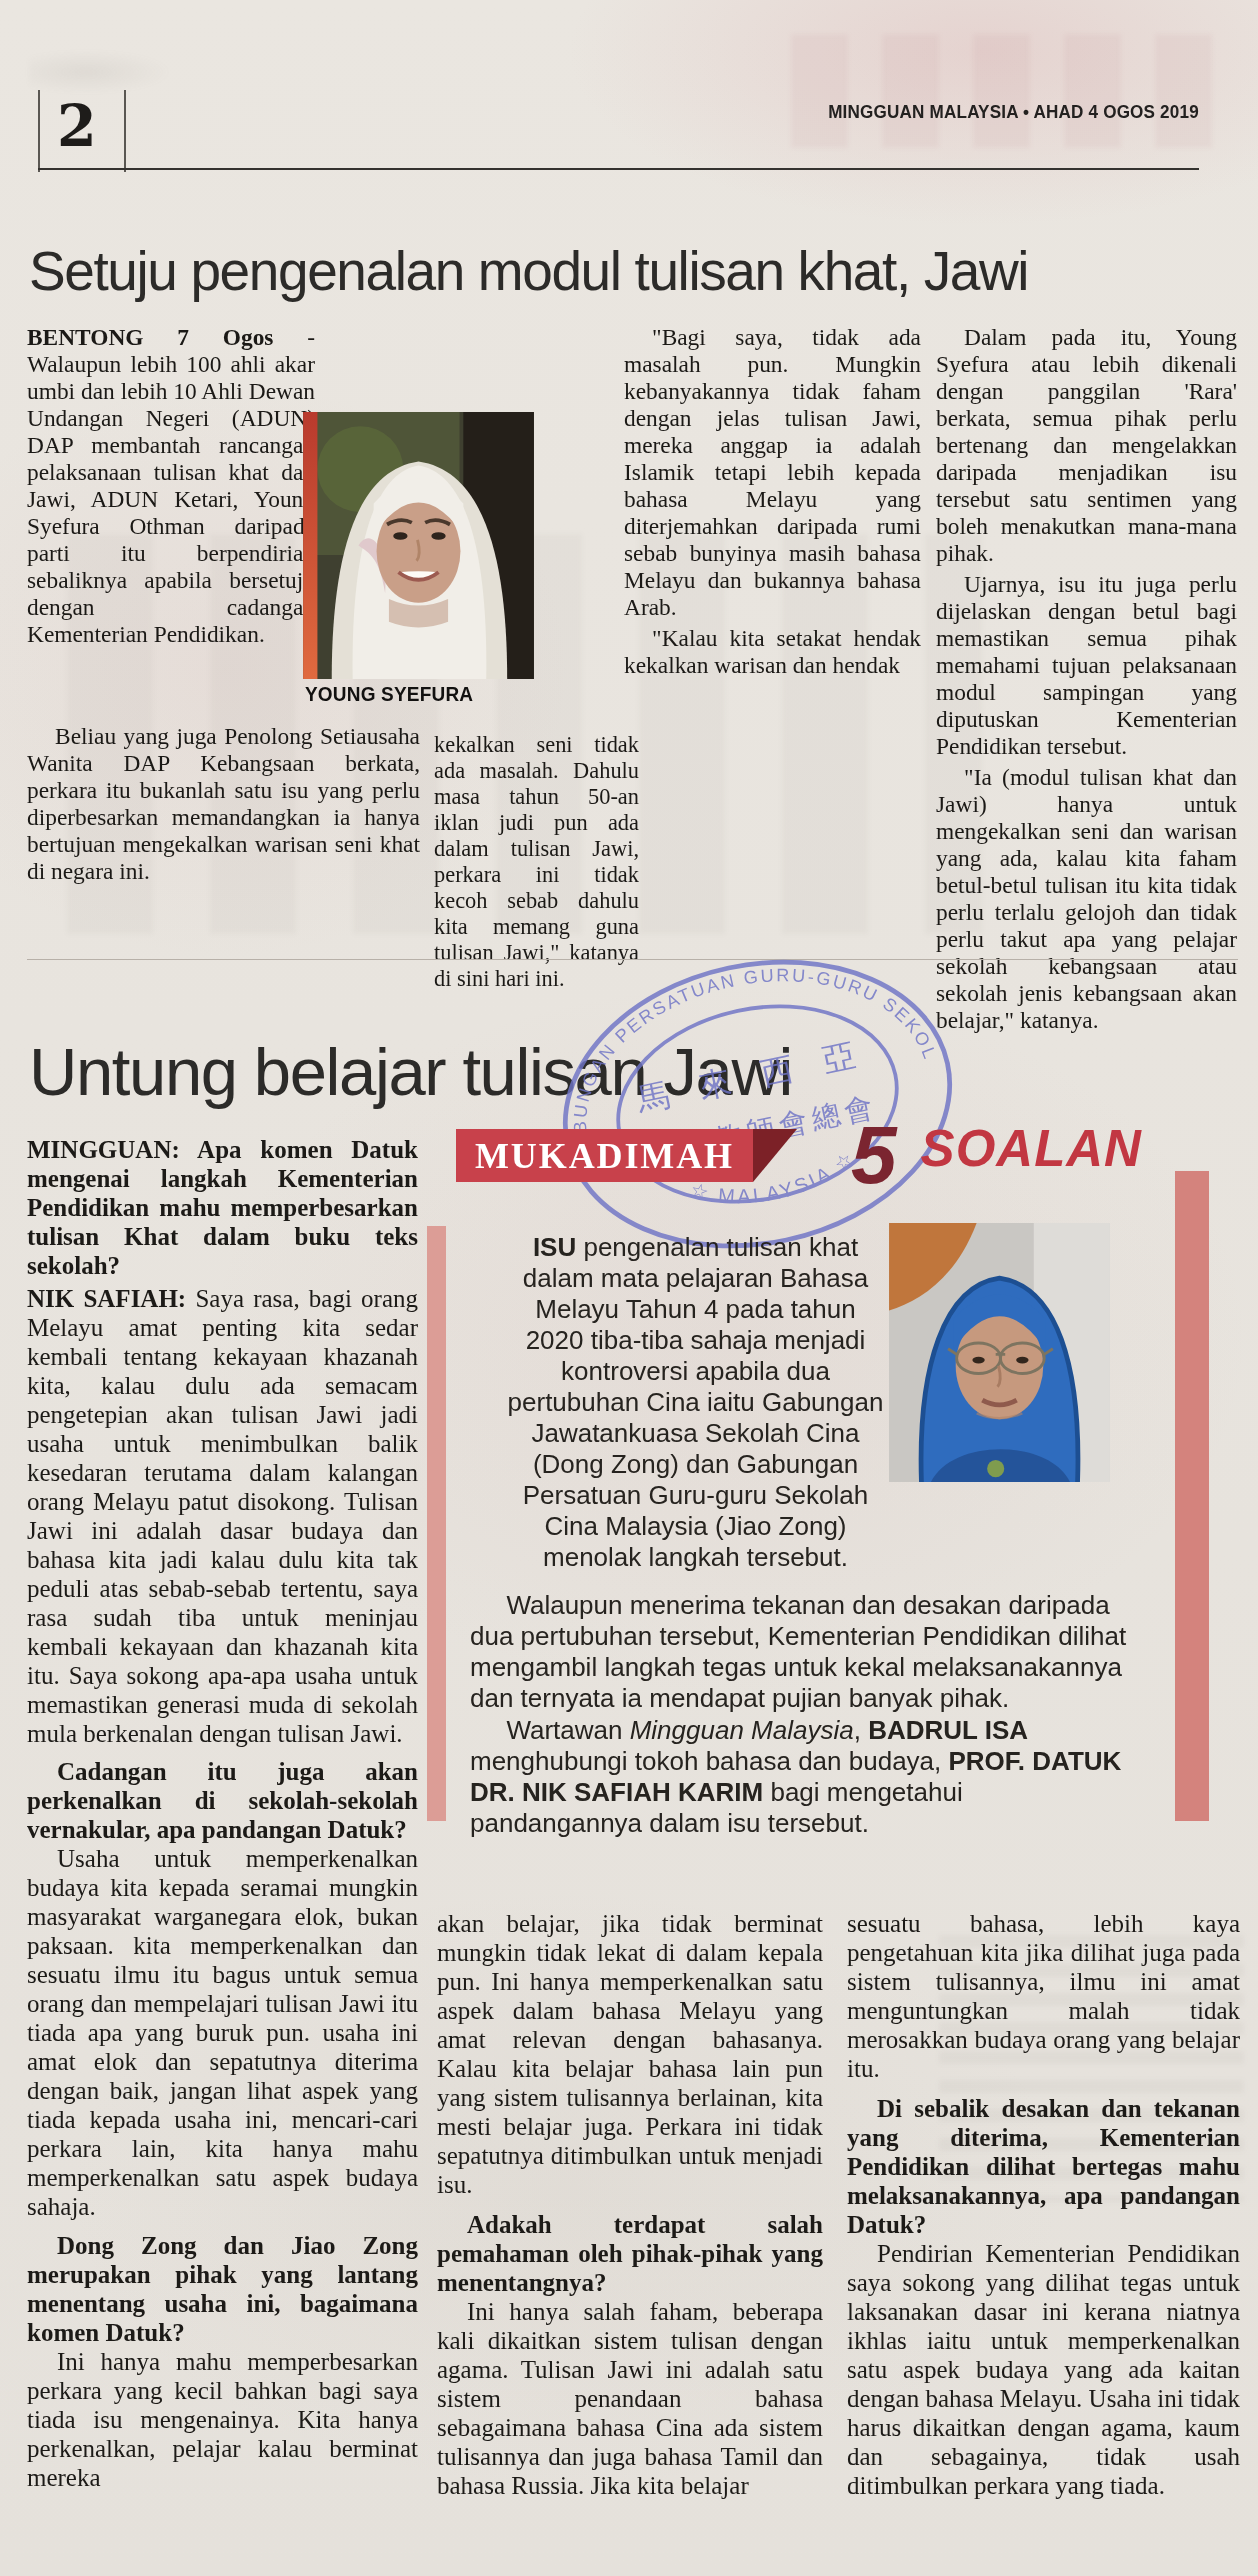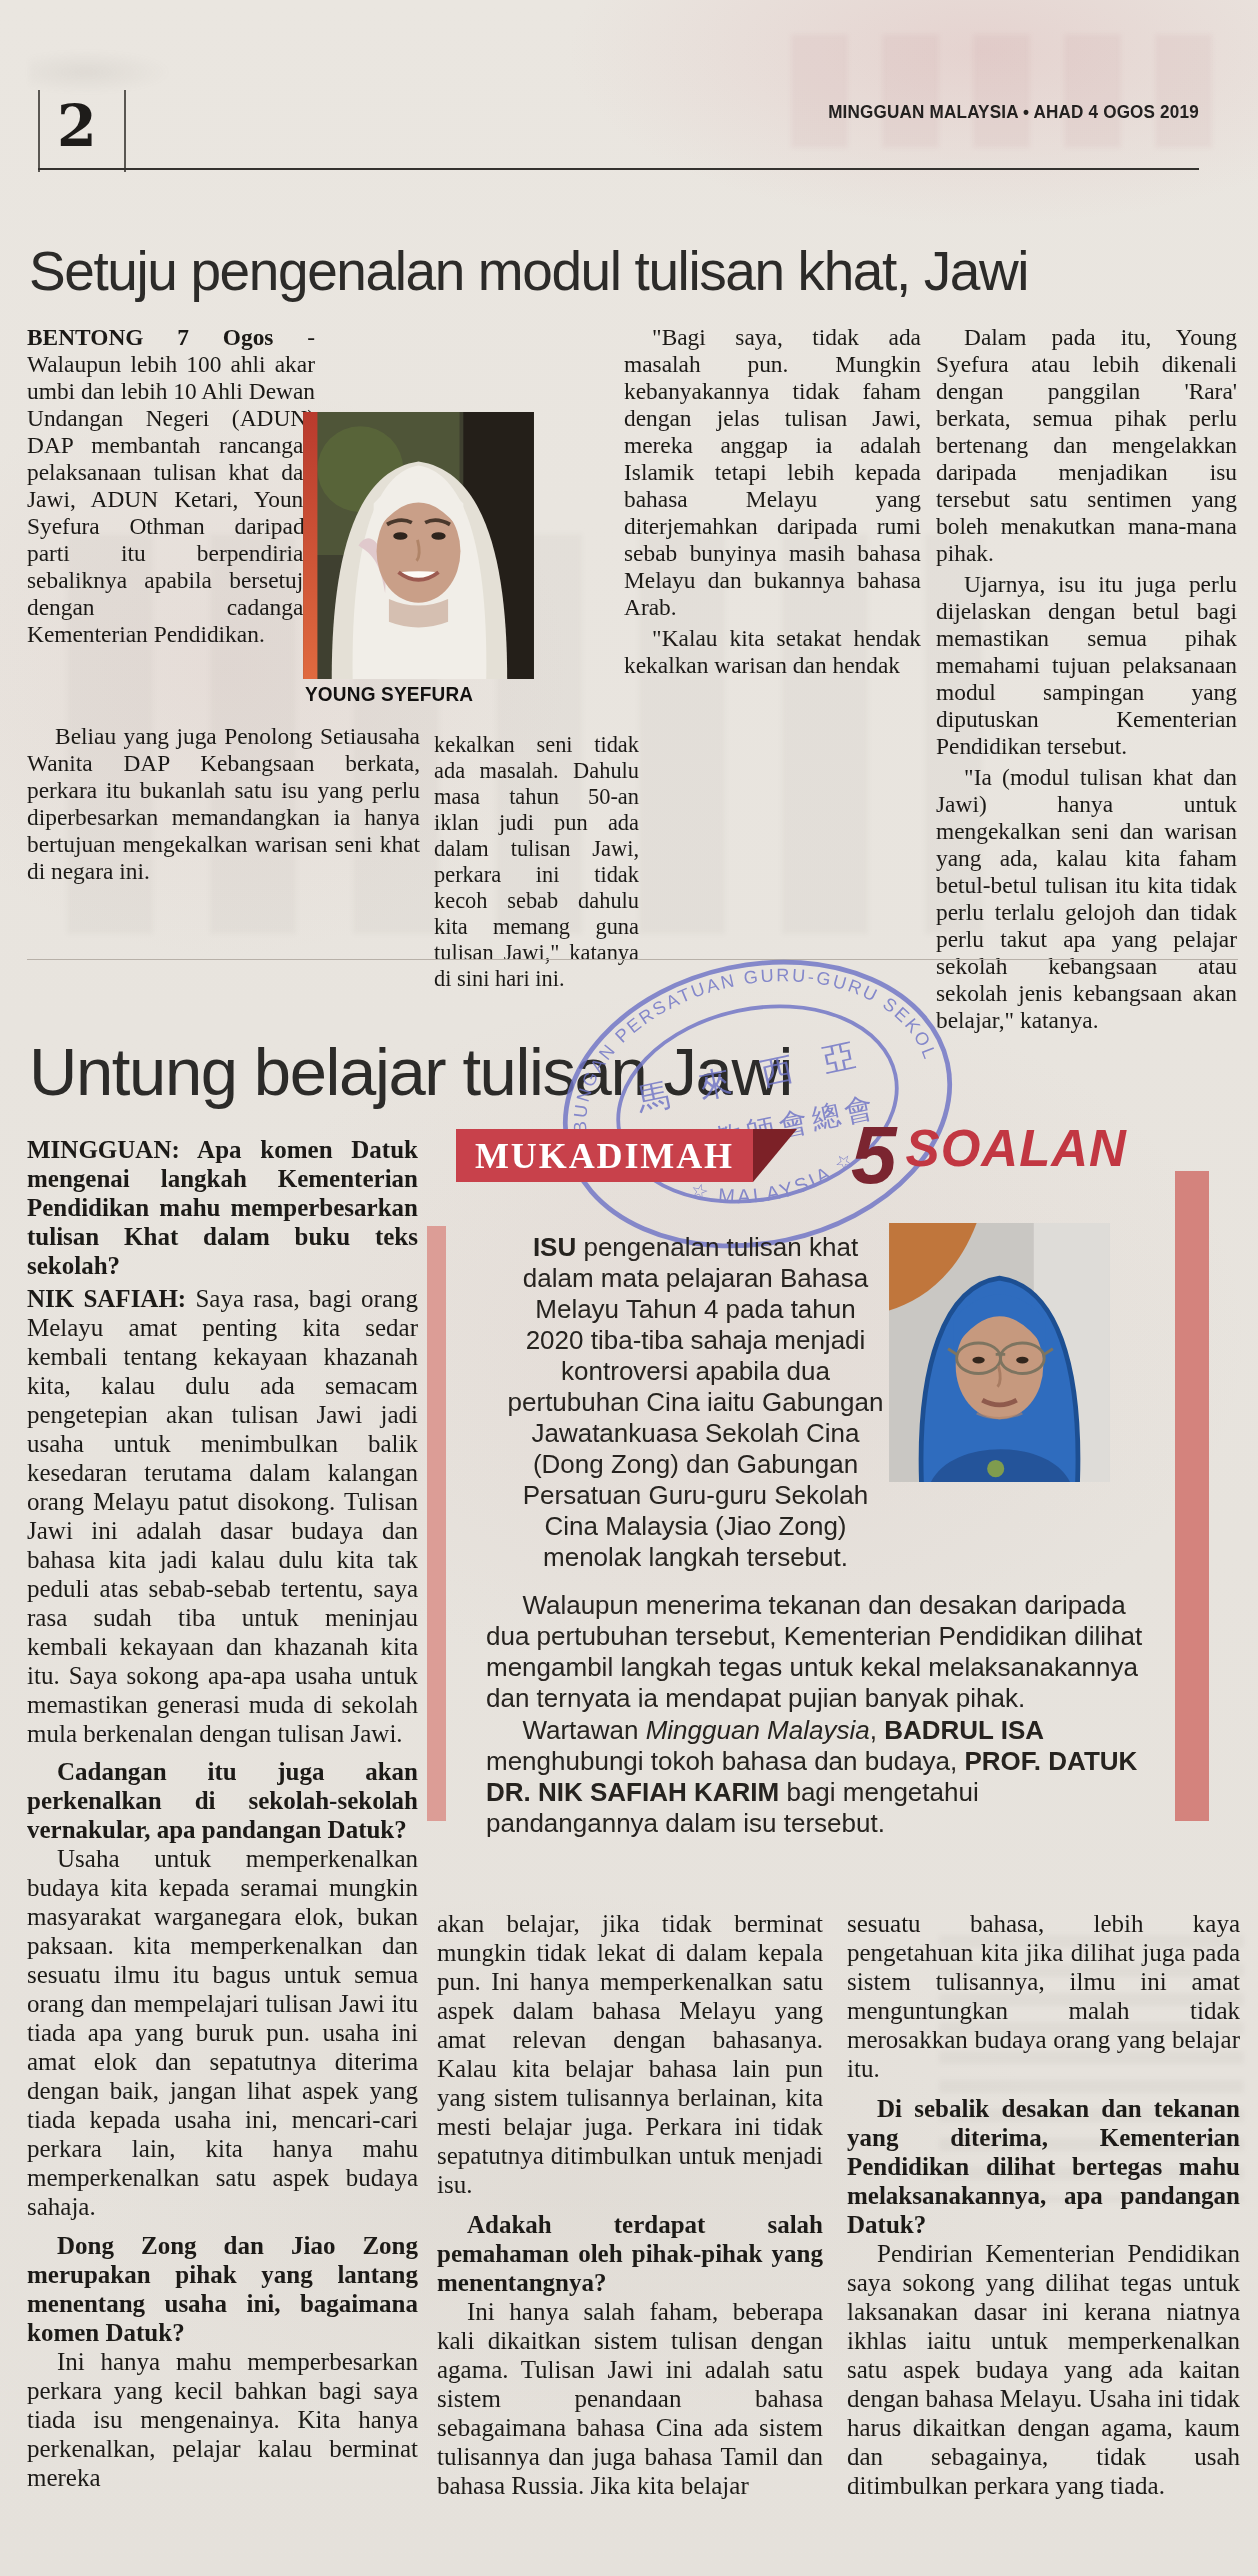--- a/index.html
+++ b/index.html
@@ -60,25 +60,25 @@
   .muk-left-bar{left:427px;top:1226px;width:19px;height:595px;background:#dc9d96;}
   .muk-right-bar{left:1175px;top:1171px;width:34px;height:650px;background:#d4837d;}
   .ribbon{left:456px;top:1129px;width:297px;height:53px;background:#c8414b;color:#fff;
     font-family:"Liberation Serif",serif;font-weight:bold;font-size:36px;letter-spacing:1.9px;
     display:flex;align-items:center;justify-content:center;}
   .ribbon::after{content:"";position:absolute;right:-44px;top:0;width:0;height:0;
     border-left:44px solid #7c2127;border-bottom:53px solid transparent;}
   .soalan{left:851px;top:1114px;display:flex;align-items:flex-start;font-style:italic;
     font-family:"Liberation Sans",sans-serif;font-weight:bold;white-space:nowrap;}
   .soalan .num{font-size:82px;line-height:82px;color:#7b2530;}
-  .soalan .word{font-size:51px;line-height:57px;color:#c23742;margin-left:9px;margin-top:5.7px;letter-spacing:1px;text-align:center;}
+  .soalan .word{font-size:51px;line-height:57px;color:#c23742;margin-left:24px;margin-top:5.7px;letter-spacing:1px;text-align:center;}
   .muk-intro1{left:504px;top:1232px;width:383px;font-family:"Liberation Sans",sans-serif;
     font-size:26px;line-height:31px;color:#26231f;text-align:center;}
   .muk-intro1 p,.muk-intro2 p{margin:0;}
-  .muk-intro2{left:486px;top:1590px;width:671px;font-family:"Liberation Sans",sans-serif;
+  .muk-intro2{left:470px;top:1590px;width:671px;font-family:"Liberation Sans",sans-serif;
     font-size:26px;line-height:31px;color:#26231f;text-align:left;}
   .muk-intro2 p+p{margin-top:1px;}
   .muk-intro2 .indent{text-indent:1.4em;}
   .photo2{left:889px;top:1223px;width:221px;height:259px;}
   .photo2 svg{display:block;width:100%;height:100%;}
   .b-col2{left:437px;top:1909px;width:386px;font-size:25px;line-height:29px;text-align:justify;}
   .b-col3{left:847px;top:1909px;width:393px;font-size:25px;line-height:29px;text-align:justify;}
   .b-col2 p,.b-col3 p{margin:0;}
   .b-col2 h3,.b-col3 h3{font-size:25px;font-weight:bold;margin:11.4px 0 0 0;text-indent:1.2em;line-height:29px;}
 </style>

